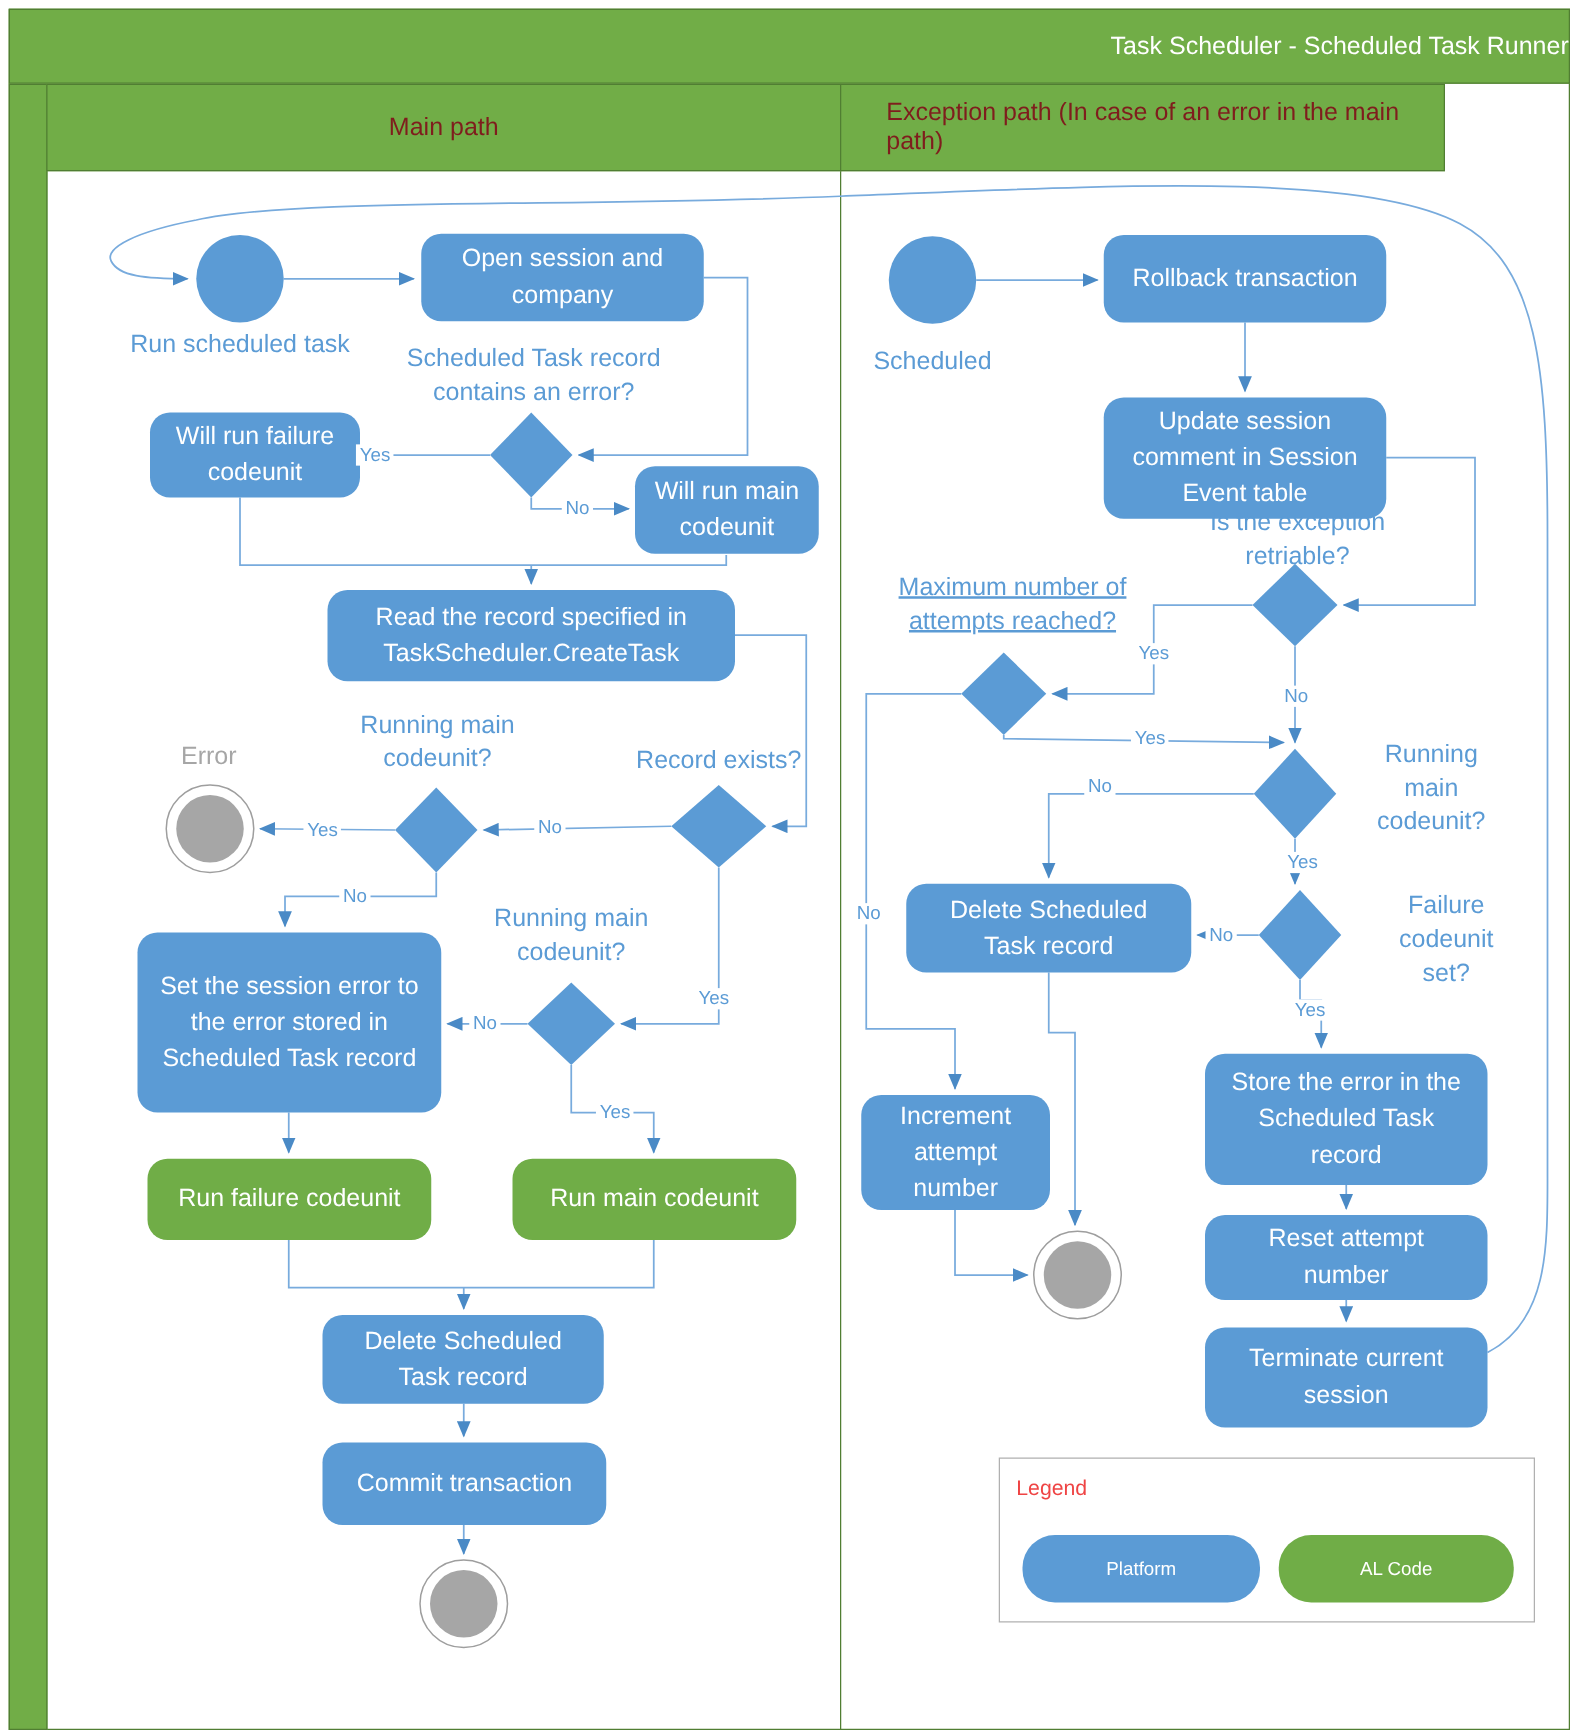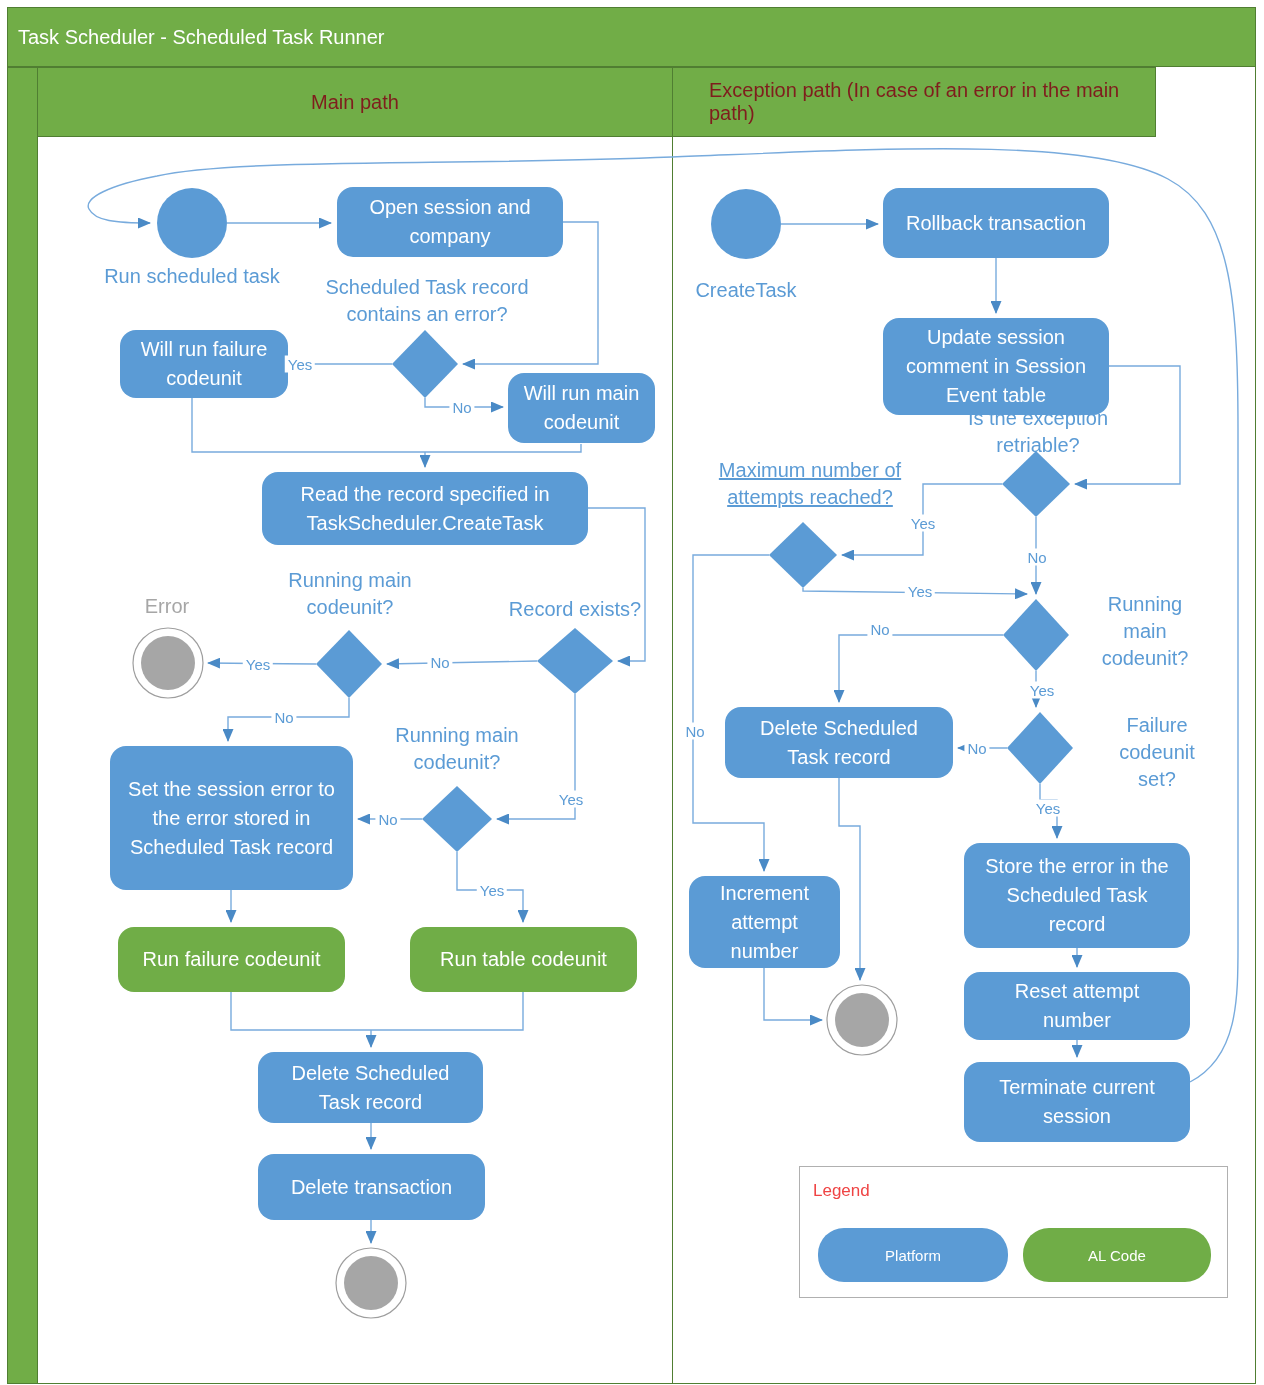--- a/index.html
+++ b/index.html
@@ -1,18 +1,18 @@
 <!DOCTYPE html>
 <html><head>
 <meta charset="utf-8">
 <style>
   html,body{margin:0;padding:0;background:#fff;}
   body{width:1264px;height:1385px;position:relative;font-family:"Liberation Sans",sans-serif;overflow:hidden;}
   #chrome{position:absolute;left:7px;top:7px;width:1249px;height:1377px;border:1px solid #507e32;box-sizing:border-box;}
-  #titlebar{position:absolute;left:7px;top:7px;width:1249px;height:60px;background:#71ad47;border:1px solid #507e32;box-sizing:border-box;color:#fff;font-size:20px;display:flex;align-items:center;padding-left:10px;}
+  #titlebar{position:absolute;left:7px;top:7px;width:1249px;height:60px;background:#71ad47;border:1px solid #507e32;box-sizing:border-box;color:#fff;font-size:20px;display:flex;align-items:center;padding-left:10px;justify-content:flex-end;}
   #sidestrip{position:absolute;left:7px;top:67px;width:31px;height:1317px;background:#71ad47;border:1px solid #507e32;box-sizing:border-box;}
   .lanehead{position:absolute;top:67px;height:70px;background:#71ad47;border:1px solid #507e32;box-sizing:border-box;color:#7f1d1d;font-size:20px;display:flex;align-items:center;justify-content:center;}
   #lane-main-head{left:37px;width:636px;}
   #lane-exc-head{left:672px;width:484px;padding-left:36px;}
   #divider{position:absolute;left:672px;top:137px;width:1px;height:1247px;background:#507e32;}
   #diagram{position:absolute;left:0;top:0;width:1264px;height:1033px;}
   #edges{position:absolute;left:0;top:0;}
   #nodes{position:absolute;left:0;top:0;width:100%;height:100%;}
   .node{position:absolute;box-sizing:border-box;border-radius:16px;background:#5b9bd5;color:#fff;font-size:20px;line-height:29px;display:flex;align-items:center;justify-content:center;text-align:center;white-space:pre-line;}
   .node.al{background:#70ad47;}
@@ -111,42 +111,42 @@
       <div class="node" style="left: 108px; top: 330px; width: 168px; height: 68px; margin-left: 12px;">Will run failure
 codeunit</div>
       <div class="node" style="left: 508px; top: 373px; width: 147px; height: 70px;">Will run main
 codeunit</div>
       <div class="node" style="left: 262px; top: 472px; width: 326px; height: 73px;">Read the record specified in
 TaskScheduler.CreateTask</div>
       <div class="node" style="left: 110px; top: 746px; width: 243px; height: 144px;">Set the session error to
 the error stored in
 Scheduled Task record</div>
       <div class="node al" style="left: 118px; top: 927px; width: 227px; height: 65px;">Run failure codeunit</div>
-      <div class="node al" style="left: 410px; top: 927px; width: 227px; height: 65px;">Run table codeunit</div>
+      <div class="node al" style="left: 410px; top: 927px; width: 227px; height: 65px;">Run main codeunit</div>
       <div class="node" style="left: 258px; top: 1052px; width: 225px; height: 71px;">Delete Scheduled
 Task record</div>
-      <div class="node" style="left: 258px; top: 1154px; width: 227px; height: 66px;">Delete transaction</div>
+      <div class="node" style="left: 258px; top: 1154px; width: 227px; height: 66px;">Commit transaction</div>
       <div class="node" style="left: 883px; top: 188px; width: 226px; height: 70px;">Rollback transaction</div>
       <div class="node" style="left: 883px; top: 318px; width: 226px; height: 97px;">Update session
 comment in Session
 Event table</div>
       <div class="node" style="left: 725px; top: 707px; width: 228px; height: 71px;">Delete Scheduled
 Task record</div>
       <div class="node" style="left: 689px; top: 876px; width: 151px; height: 92px;">Increment
 attempt
 number</div>
       <div class="node" style="left: 964px; top: 843px; width: 226px; height: 105px;">Store the error in the
 Scheduled Task
 record</div>
       <div class="node" style="left: 964px; top: 972px; width: 226px; height: 68px;">Reset attempt
 number</div>
       <div class="node" style="left: 964px; top: 1062px; width: 226px; height: 80px;">Terminate current
 session</div>
       <div class="flabel" style="left: 192px; top: 276px;">Run scheduled task</div>
-      <div class="flabel" style="left: 746px; top: 290px;">CreateTask</div>
+      <div class="flabel" style="left: 746px; top: 290px;">Scheduled</div>
       <div class="flabel" style="left: 427px; top: 301px;">Scheduled Task record
 contains an error?</div>
       <div class="flabel" style="left: 350px; top: 594px;">Running main
 codeunit?</div>
       <div class="flabel" style="left: 575px; top: 609px;">Record exists?</div>
       <div class="flabel gray" style="left: 167px; top: 606px;">Error</div>
       <div class="flabel" style="left: 457px; top: 749px;">Running main
 codeunit?</div>
       <div class="flabel" style="left: 1038px; top: 432px;">Is the exception retriable?</div>
       <div class="flabel" style="left: 810px; top: 484px; text-decoration: underline;">Maximum number of

